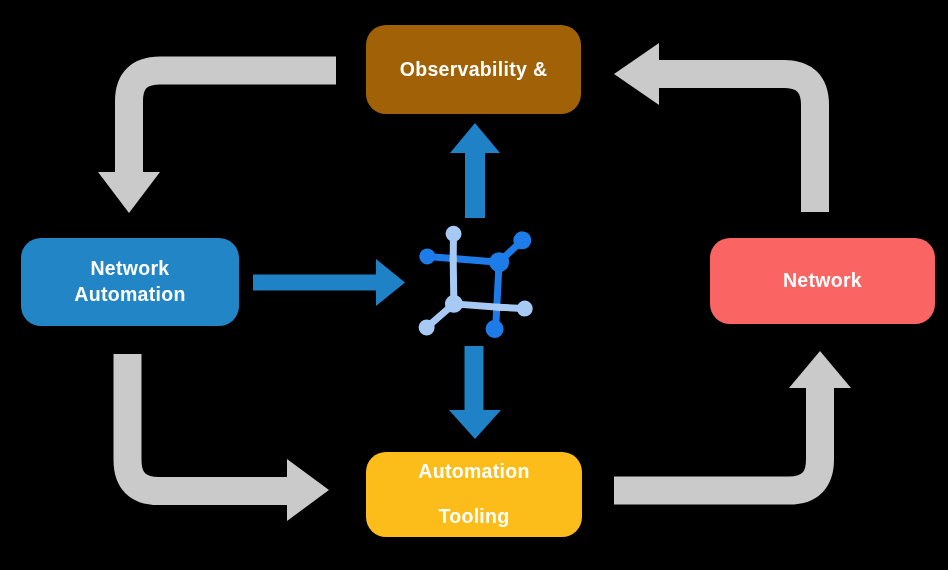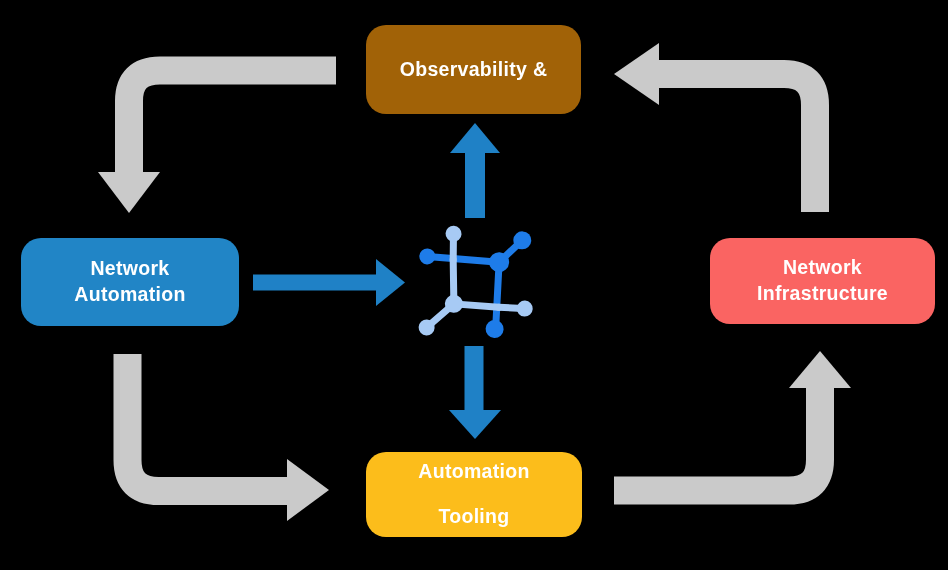--- a/index.html
+++ b/index.html
@@ -112,21 +112,20 @@
     <span class="line">Observability &amp;</span>
   </div>
 
   <div class="node-box" id="box-operations" style="background: rgb(33, 133, 198);">
     <span class="line">Network</span>
     <span class="line">Automation</span>
   </div>
 
   <div class="node-box" id="box-infrastructure" style="background: rgb(250, 100, 98);">
     <span class="line">Network</span>
-    <span class="line">Infrastructure</span>
   </div>
 
   <div class="node-box" id="box-automation" style="background: rgb(252, 189, 27);">
     <span class="line">Automation</span>
     <span class="line">Tooling</span>
   </div>
 
 </div>
 
 </body></html>

